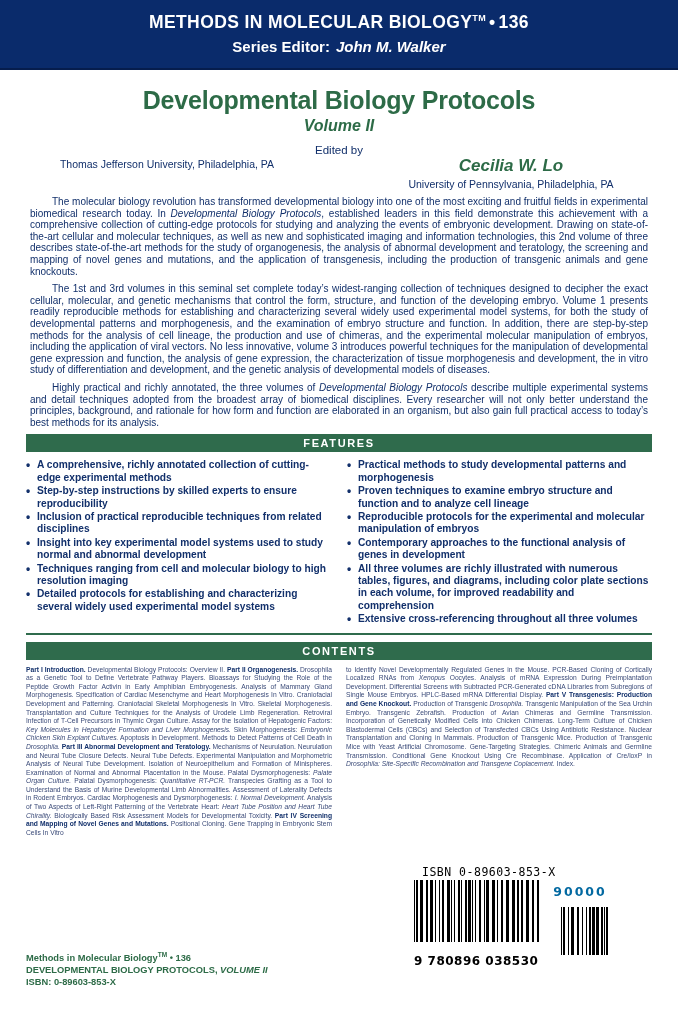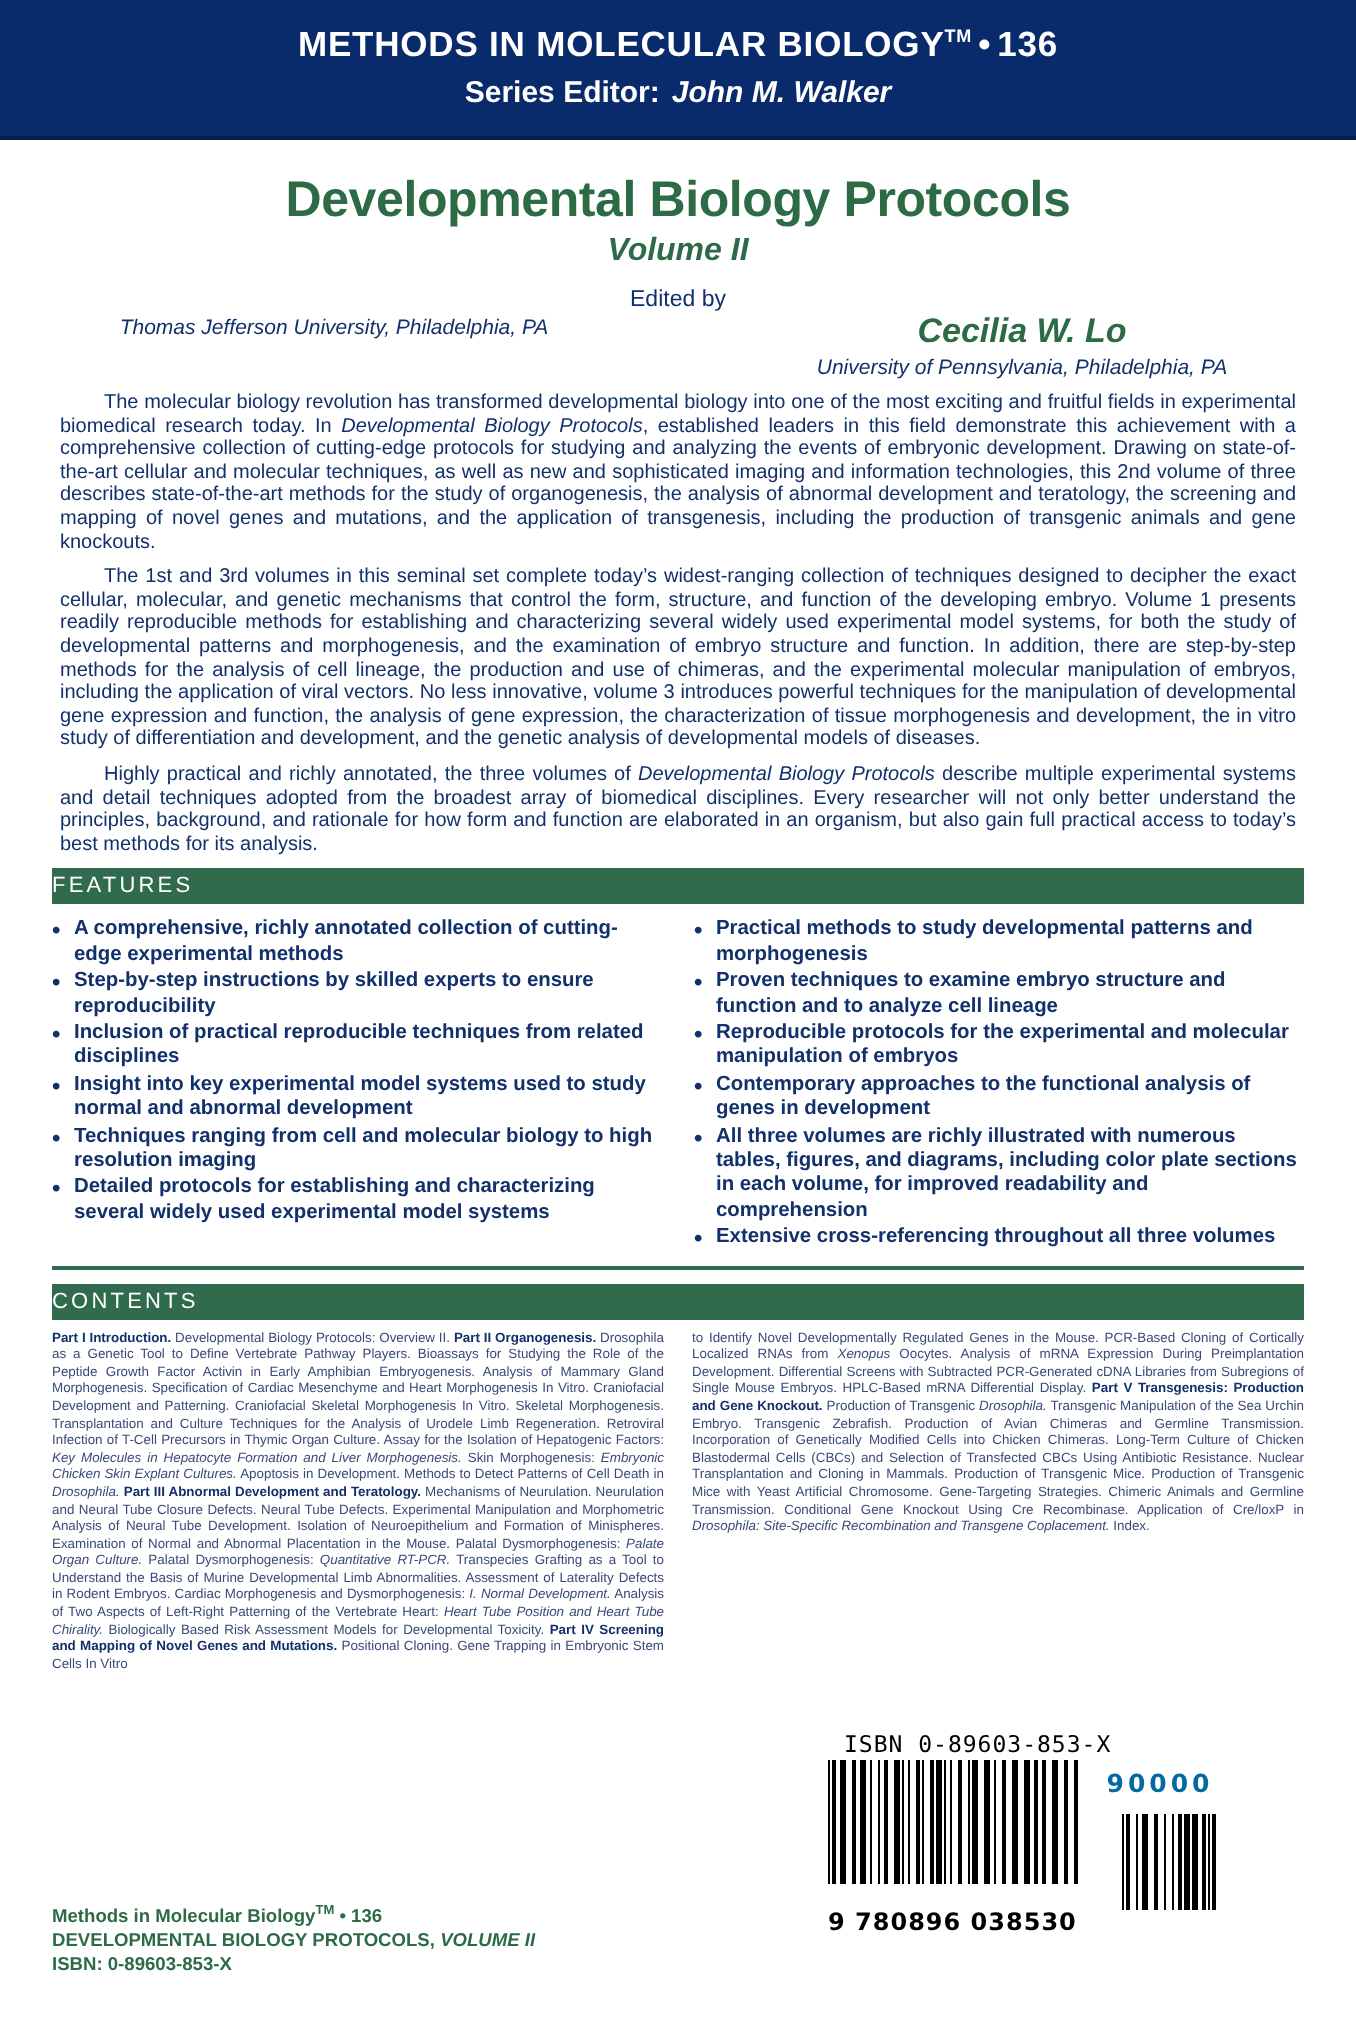--- a/index.html
+++ b/index.html
@@ -92,21 +92,20 @@
   .ed-col.right { right: 22px; }
   .ed-name-big {
     color: #2d6b47;
     font-size: 17px;
     font-weight: bold;
     font-style: italic;
     line-height: 1.15;
   }
   .ed-affil {
     font-size: 10.5px;
-    font-style: italic;
     color: #12306b;
     margin-top: 2px;
     line-height: 1.15;
   }
 
   
   .blurb {
     padding: 6px 30px 0 30px;
   }
   .blurb p {
@@ -118,23 +117,23 @@
     color: #12306b;
     font-family: "Liberation Sans", sans-serif;
   }
   .blurb p i { font-style: italic; }
 
   
   .band {
     background: #2f6b4c;
     color: #ffffff;
     font-size: 11px;
-    font-weight: normal;
+    font-weight: bold;
     letter-spacing: 1.6px;
-    text-align: left;
+    text-align: center;
     padding: 3px 0 3px 0;
     margin: 0 26px;
   }
   .band-rule {
     height: 2px;
     background: #2f6b4c;
     margin: 0 26px;
   }
 
   

